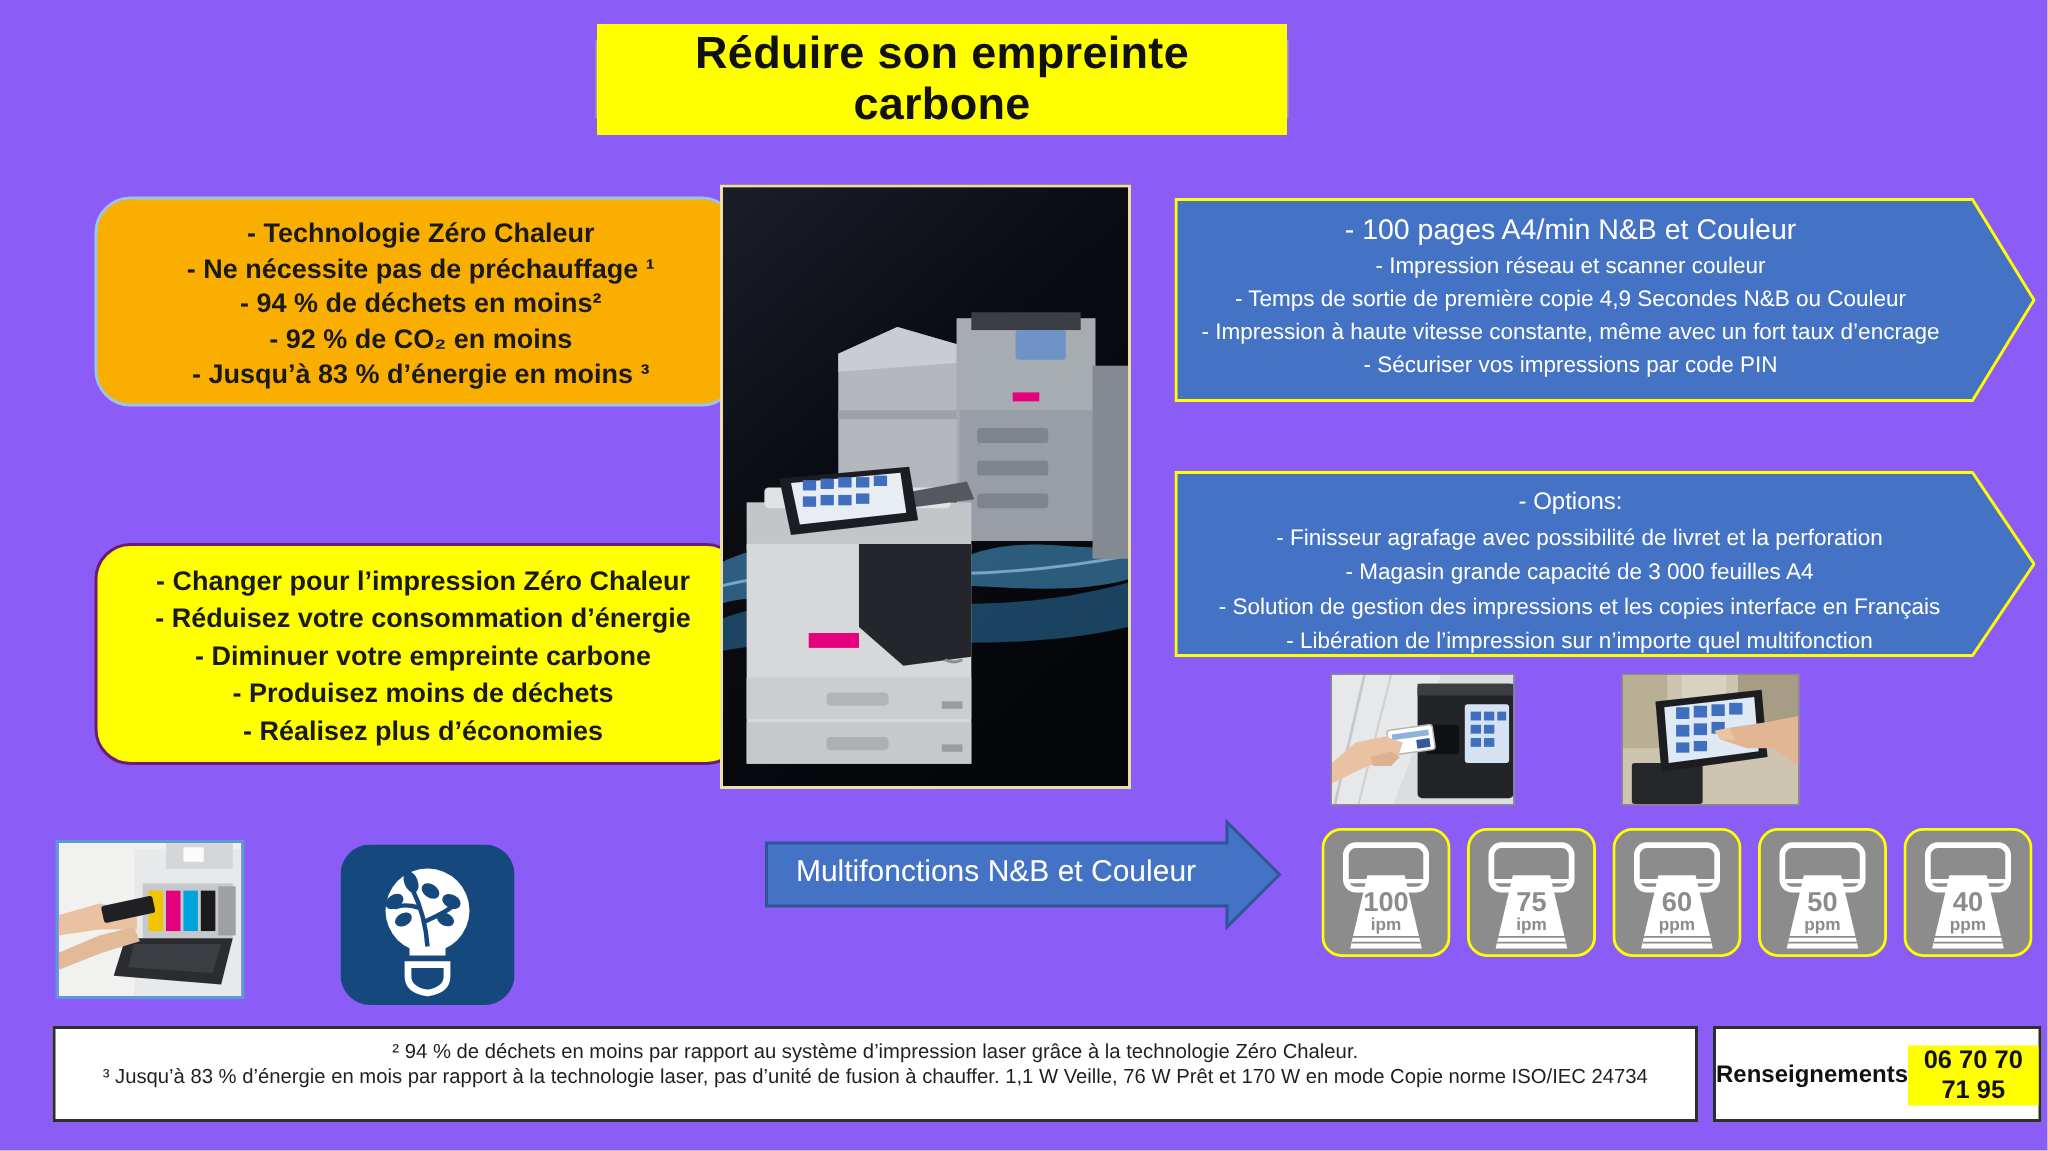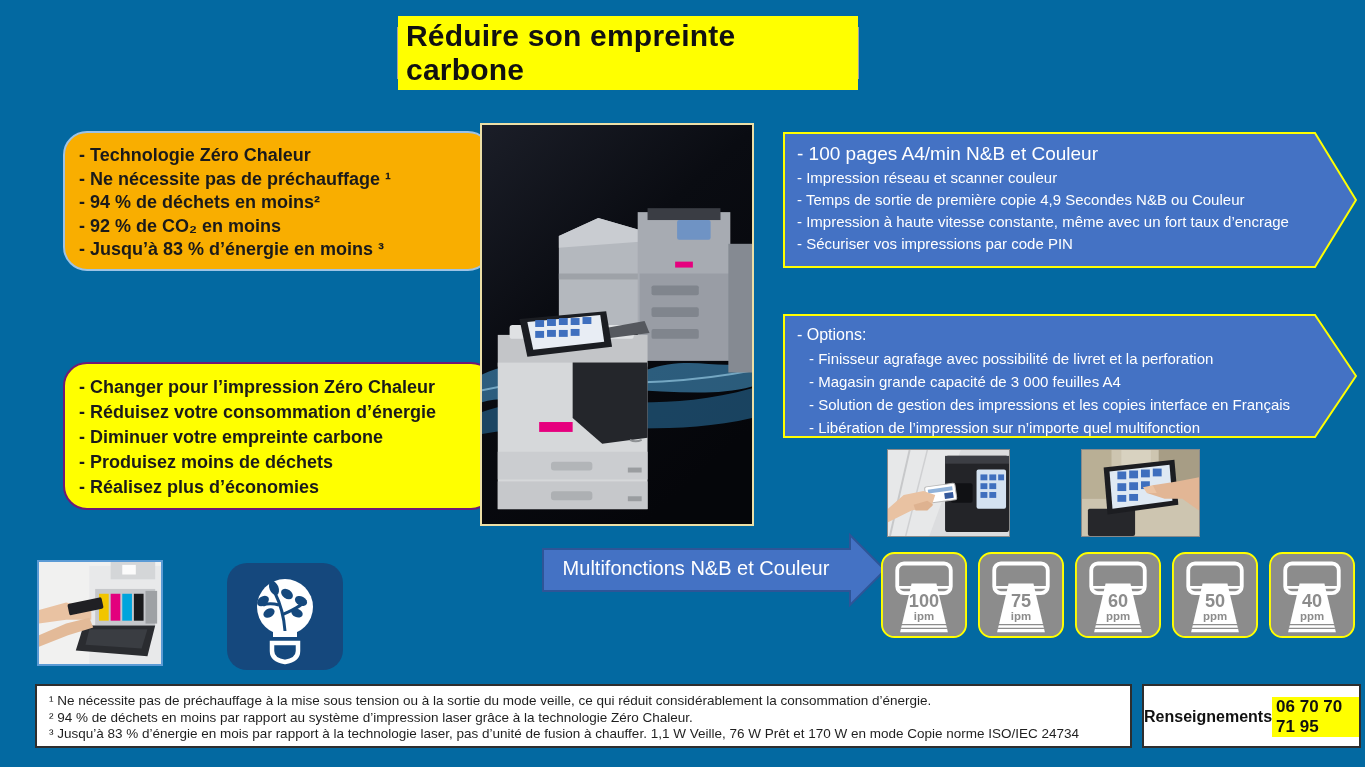--- a/index.html
+++ b/index.html
@@ -1,18 +1,18 @@
 <!DOCTYPE html>
 <html><head>
 <meta charset="utf-8">
 <style>
   * { margin:0; padding:0; box-sizing:border-box; }
   html,body { background:#ffffff; }
   body { font-family:"Liberation Sans", sans-serif; }
-  .canvas { position:relative; width:1365px; height:767px; background:#0369a1; overflow:hidden; }
+  .canvas { position:relative; width:1365px; height:767px; background:#8b5cf6; overflow:hidden;text-align:center; }
 
   
   .title-box { position:absolute; left:397px; top:27px; width:462px; height:52px;
     border:1px solid #a3a3a3; background:#fff; display:flex; align-items:center; justify-content:center; }
   .title-hl { background:#ffff00; color:#111; font-weight:bold; font-size:30px; padding:3px 8px; letter-spacing:.2px; }
 
   
   .round-box { position:absolute; border-radius:24px; padding:11px 8px 8px 14px;
     font-weight:bold; color:#1a1a1a;margin-left:35px; }
   .orange-box { left:28px; top:131px; width:429px; height:140px; background:#f9ae00; border:2px solid #9dc3e6; }
@@ -40,21 +40,21 @@
   .photo { position:absolute; overflow:hidden; }
   .photo svg { display:block; width:100%; height:100%; }
   .badge-photo { left:887px; top:449px; width:123px; height:88px; border:1px solid #8a8a8a; }
   .touch-photo { left:1081px; top:449px; width:119px; height:88px; border:1px solid #8a8a8a; }
   .ink-photo  { left:37px; top:560px; width:126px; height:106px; border:2px solid #5b9bd5; }
 
   .bulb-icon { position:absolute; left:227px; top:563px; width:116px; height:107px; }
   .bulb-icon svg { display:block; width:100%; height:100%; }
 
   
-  .banner-arrow { position:absolute; left:510px; top:533px; width:345px; height:74px;margin-left:32px; }
+  .banner-arrow { position:absolute; left:510px; top:546px; width:345px; height:74px; }
   .banner-arrow svg { position:absolute; inset:0; width:100%; height:100%; }
   .banner-label { position:absolute; left:0; top:15px; width:308px; height:40px;
     display:flex; align-items:center; justify-content:center; color:#fff; font-size:20px; }
 
   
   .speed-row { position:absolute; left:881px; top:551px; width:474px; height:88px; }
   .speed-icon { position:absolute; top:0; width:86px; height:88px; }
   .speed-icon svg { display:block; width:100%; height:100%; }
   .si-0{left:0} .si-1{left:97px} .si-2{left:194px} .si-3{left:291px} .si-4{left:388px}
 
@@ -339,21 +339,20 @@
         <ellipse cx="60" cy="31" rx="6.5" ry="4.5" transform="rotate(35 60 31)"></ellipse>
         <ellipse cx="36" cy="38" rx="6.5" ry="4.5" transform="rotate(-35 36 38)"></ellipse>
         <ellipse cx="74" cy="38" rx="6.5" ry="4.5" transform="rotate(28 74 38)"></ellipse>
         <ellipse cx="42" cy="50" rx="6" ry="4.2" transform="rotate(-30 42 50)"></ellipse>
         <ellipse cx="70" cy="50" rx="6" ry="4.2" transform="rotate(25 70 50)"></ellipse>
       </g>
     </svg>
   </div>
 
   <div class="footnote-box">
-    <div class="footnote-line">¹ Ne nécessite pas de préchauffage à la mise sous tension ou à la sortie du mode veille, ce qui réduit considérablement la consommation d’énergie.</div>
     <div class="footnote-line">² 94 % de déchets en moins par rapport au système d’impression laser grâce à la technologie Zéro Chaleur.</div>
     <div class="footnote-line">³ Jusqu’à 83 % d’énergie en mois par rapport à la technologie laser, pas d’unité de fusion à chauffer. 1,1 W Veille, 76 W Prêt et 170 W en mode Copie norme ISO/IEC 24734</div>
   </div>
 
   <div class="contact-box">
     <div class="contact-title">Renseignements</div>
     <div class="contact-phone">06 70 70 71 95</div>
   </div>
 
 </div>

